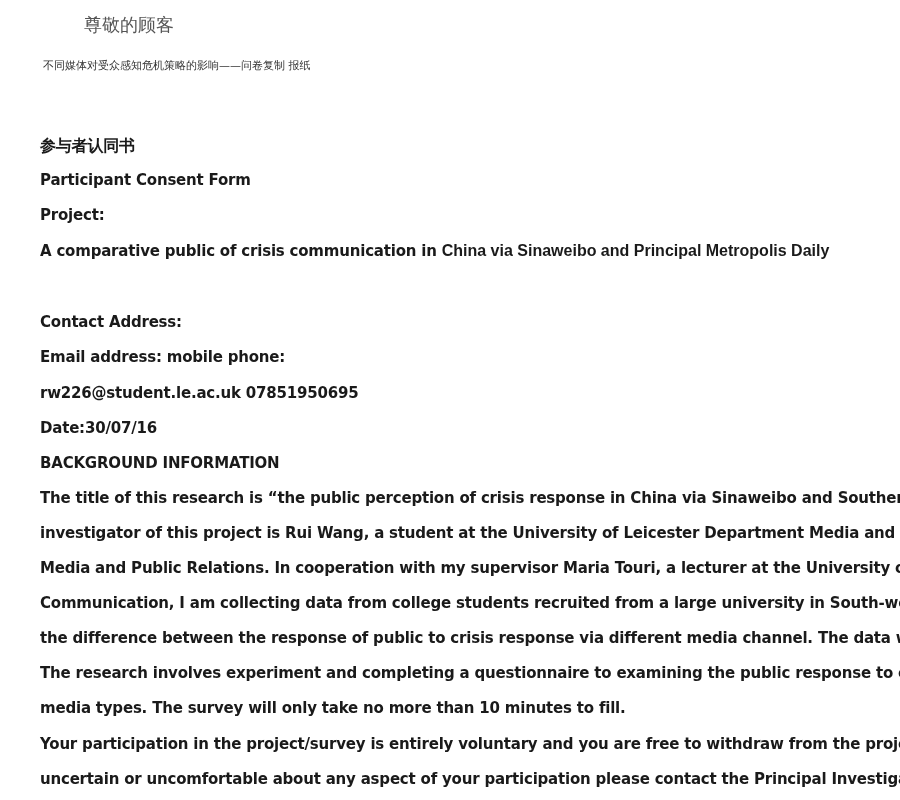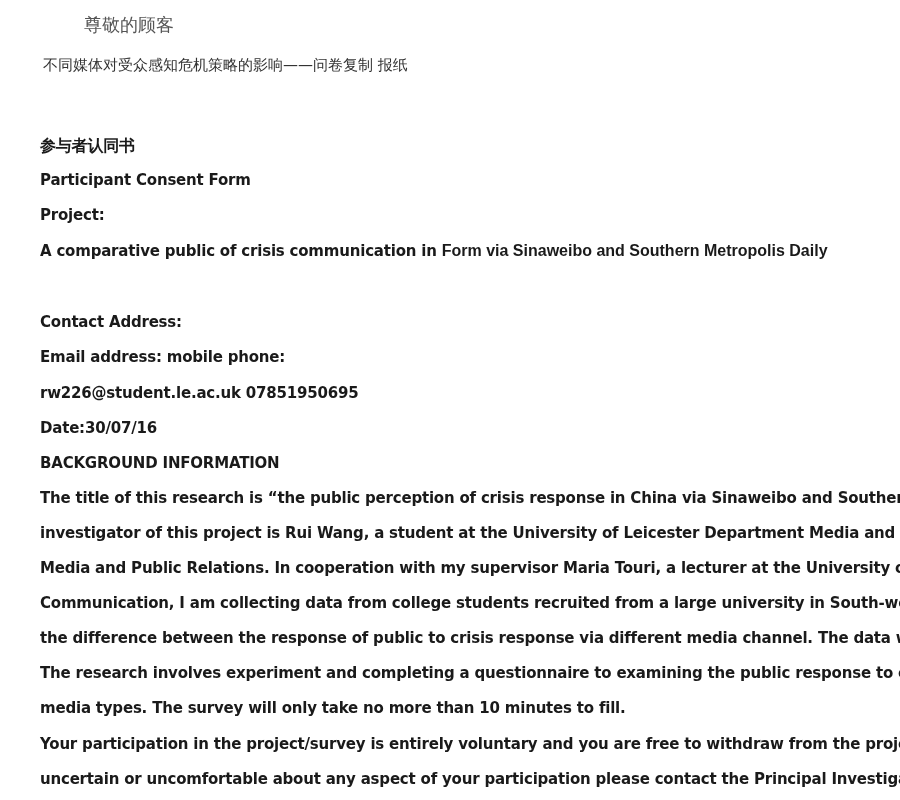--- a/index.html
+++ b/index.html
@@ -22,21 +22,21 @@
       font-size: 18px;
       color: #555555;
       line-height: 20px;
       white-space: nowrap;
       margin-left: 44px;
     }
     .subtitle {
       position: absolute;
       left: 43px;
       top: 58px;
-      font-size: 15px;
+      font-size: 11px;
       color: #333333;
       line-height: 15px;
       white-space: nowrap;
     }
     .doc {
       position: absolute;
       left: 40px;
       top: 128px;
       width: 1400px;
       font-family: "DejaVu Sans", sans-serif;
@@ -60,21 +60,21 @@
 </head>
 <body>
 
 <div class="greeting">尊敬的顾客</div>
 <div class="subtitle">不同媒体对受众感知危机策略的影响——问卷复制   报纸</div>
 
 <div class="doc">
   <div class="line cn">参与者认同书</div>
   <div class="line">Participant Consent Form</div>
   <div class="line">Project:</div>
-  <div class="line"><span>A comparative public of crisis communication in </span><span class="arialspan" style="font-family:'Liberation Sans', sans-serif; font-size:16px; letter-spacing:0;">Form via Sinaweibo and Southern Metropolis Daily</span></div>
+  <div class="line"><span>A comparative public of crisis communication in </span><span class="arialspan" style="font-family:'Liberation Sans', sans-serif; font-size:16px; letter-spacing:0;">China via Sinaweibo and Principal Metropolis Daily</span></div>
   <div class="gap"></div>
   <div class="line">Contact Address:</div>
   <div class="line">Email address: mobile phone:</div>
   <div class="line">rw226@student.le.ac.uk 07851950695</div>
   <div class="line">Date:30/07/16</div>
   <div class="line">BACKGROUND INFORMATION</div>
   <div class="line">The title of this research is  “the public perception of crisis response in China via Sinaweibo and Southern Metropolis Daily</div>
   <div class="line">investigator of this project is Rui Wang, a student at the University of Leicester Department Media and Communication</div>
   <div class="line">Media and Public Relations. In cooperation with my supervisor Maria Touri, a lecturer at the University of Leicester</div>
   <div class="line">Communication, I am collecting data from college students recruited from a large university in South-western China</div>

